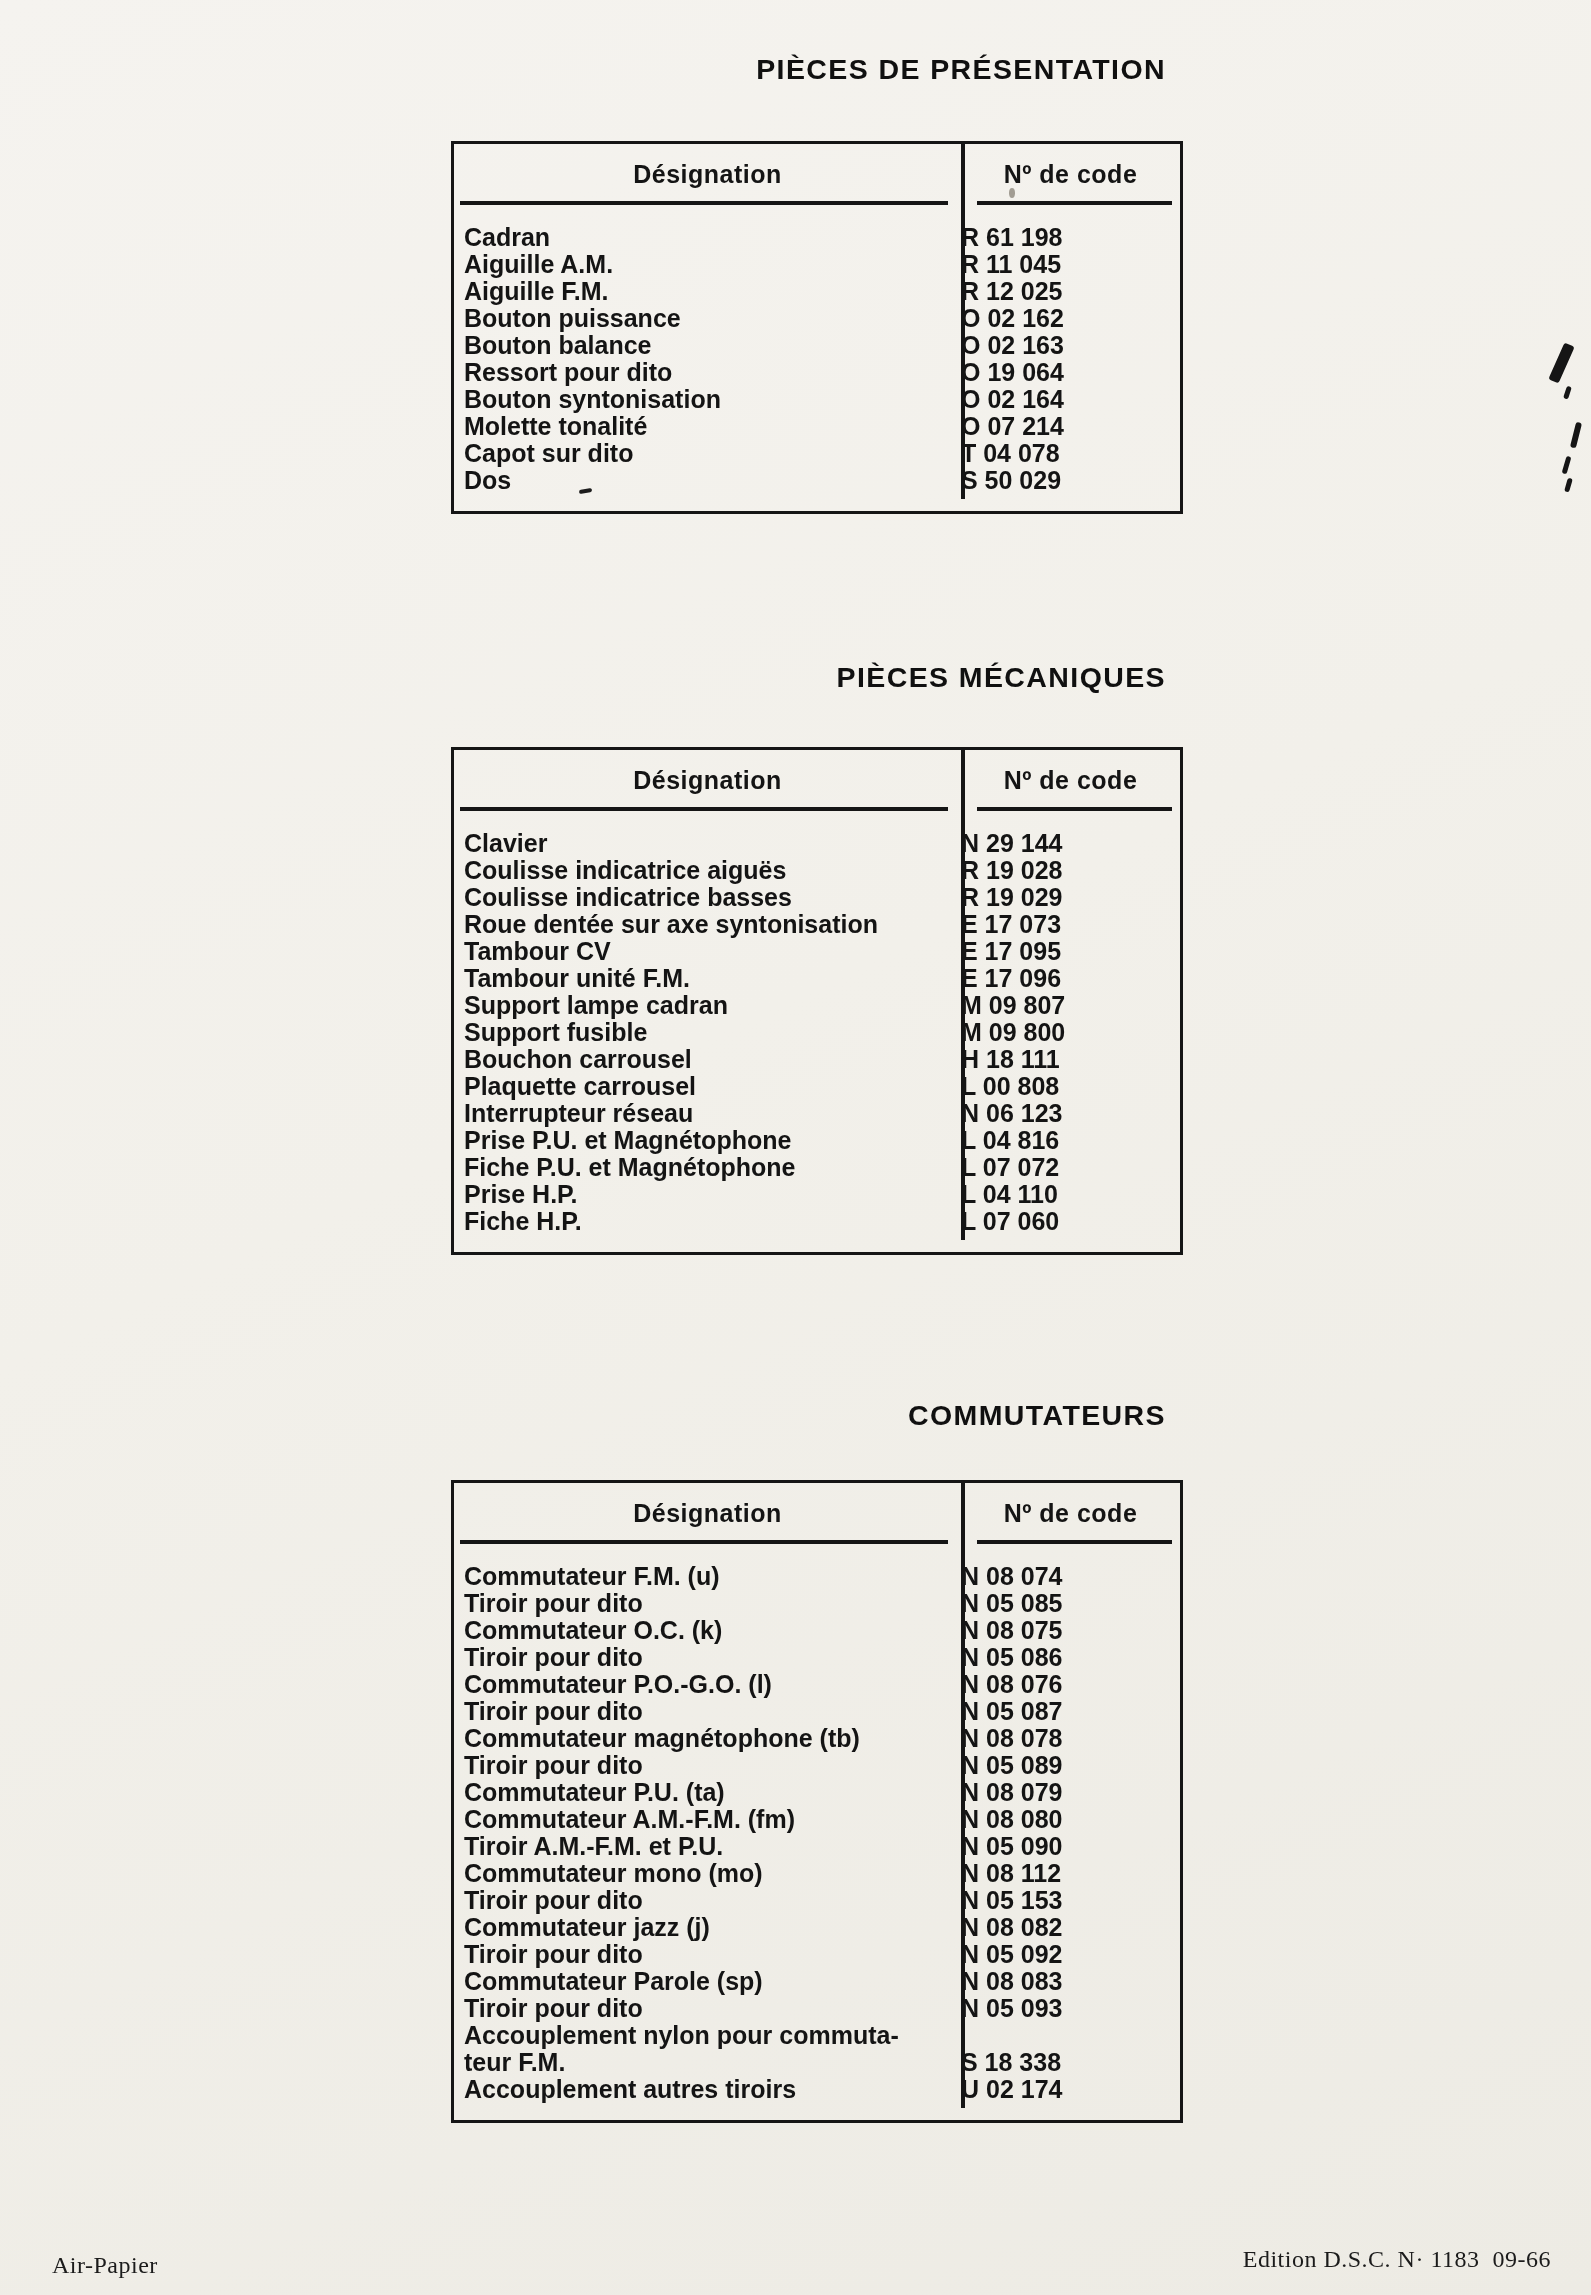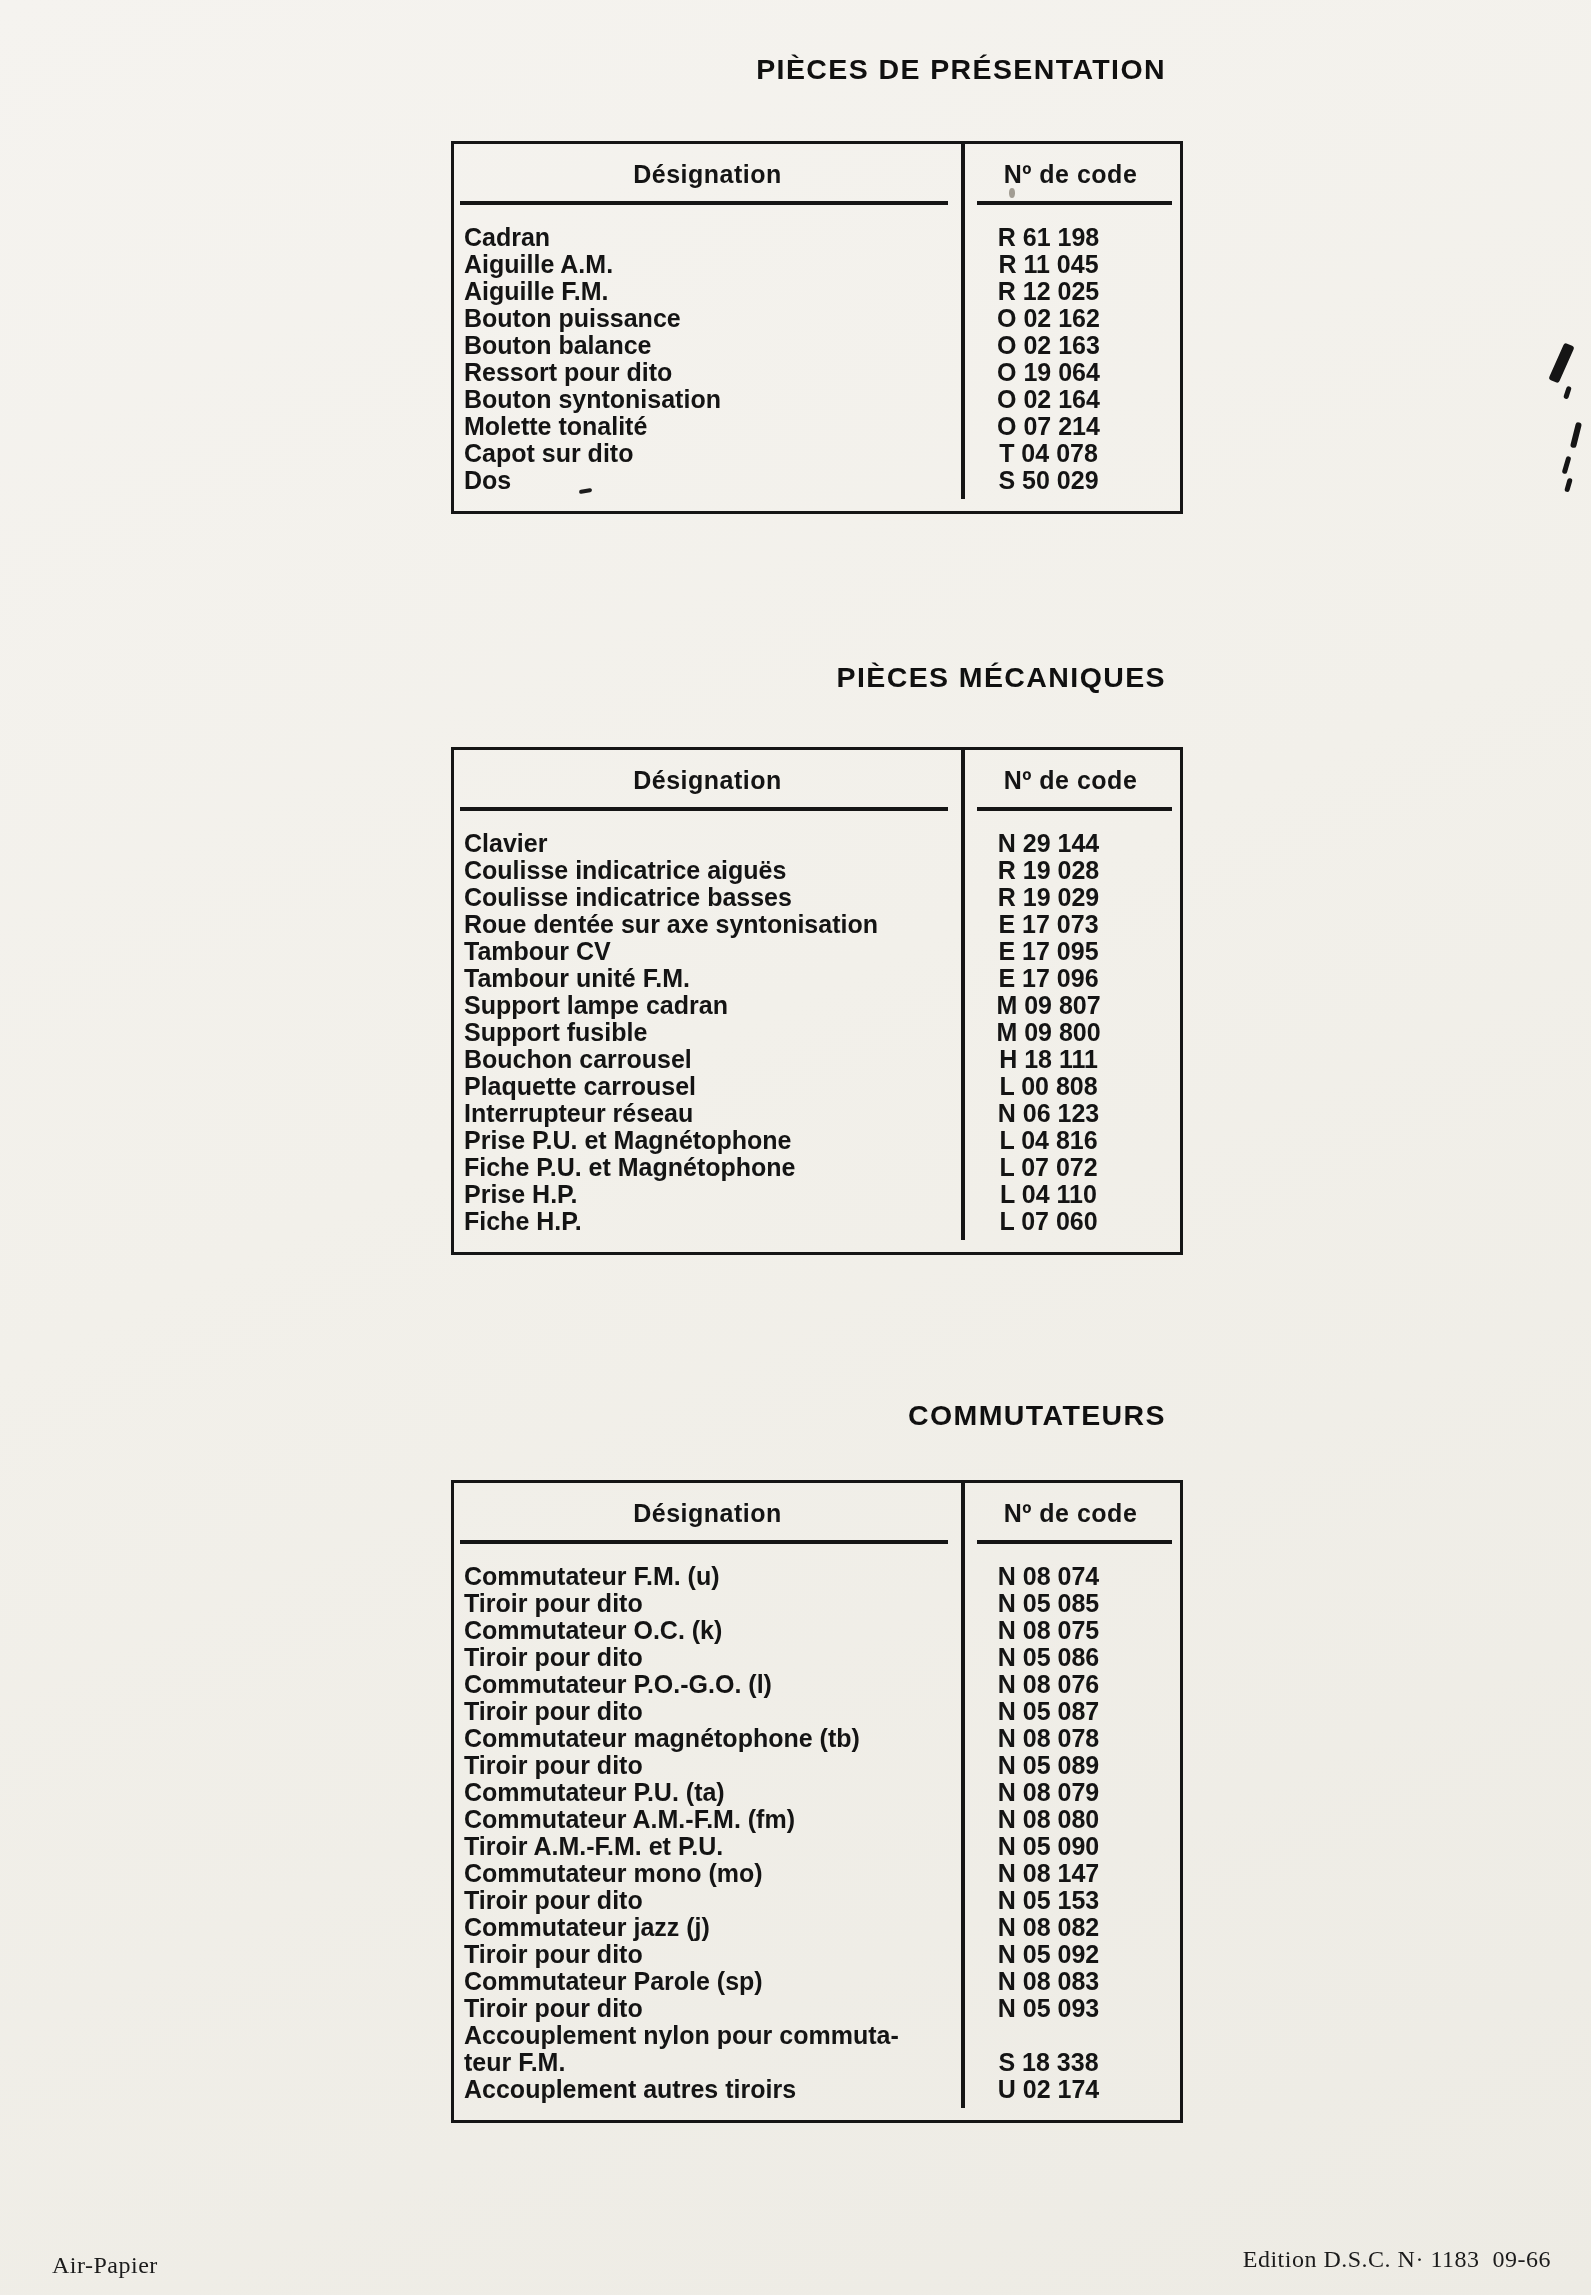--- a/index.html
+++ b/index.html
@@ -35,21 +35,21 @@
   }
   .hsep-l{position:absolute;left:6.4px;top:57px;width:488px;height:3.7px;background:#151515;}
   .hsep-r{position:absolute;left:523px;right:8.3px;top:57px;height:3.7px;background:#151515;}
   .rows{padding:19px 0 16.5px 0;}
   .row{display:flex;line-height:27px;}
   .cell-d{
     width:507px;padding-left:10px;box-sizing:border-box;
     font-size:25px;font-weight:700;white-space:nowrap;
   }
   .cell-c{
-    flex:1;text-align:center;padding-right:44px;box-sizing:border-box;
+    flex:1;text-align:left;padding-right:44px;box-sizing:border-box;
     font-size:25px;font-weight:700;white-space:nowrap;
   }
   .footer-left{
     position:absolute;left:52px;top:2252px;
     font-family:"Liberation Serif",serif;font-size:24px;letter-spacing:0.5px;color:#1b1b1b;
   }
   .footer-right{
     position:absolute;right:40px;top:2246px;
     font-family:"Liberation Serif",serif;font-size:24px;letter-spacing:0.5px;
     white-space:pre;color:#1b1b1b;text-align:right;
@@ -277,21 +277,21 @@
     <span class="cell-c">N 08 080</span>
   </div>
 
   <div class="row">
     <span class="cell-d">Tiroir A.M.-F.M. et P.U.</span>
     <span class="cell-c">N 05 090</span>
   </div>
 
   <div class="row">
     <span class="cell-d">Commutateur mono (mo)</span>
-    <span class="cell-c">N 08 147</span>
+    <span class="cell-c">N 08 112</span>
   </div>
 
   <div class="row">
     <span class="cell-d">Tiroir pour dito</span>
     <span class="cell-c">N 05 153</span>
   </div>
 
   <div class="row">
     <span class="cell-d">Commutateur jazz (j)</span>
     <span class="cell-c">N 08 082</span>

